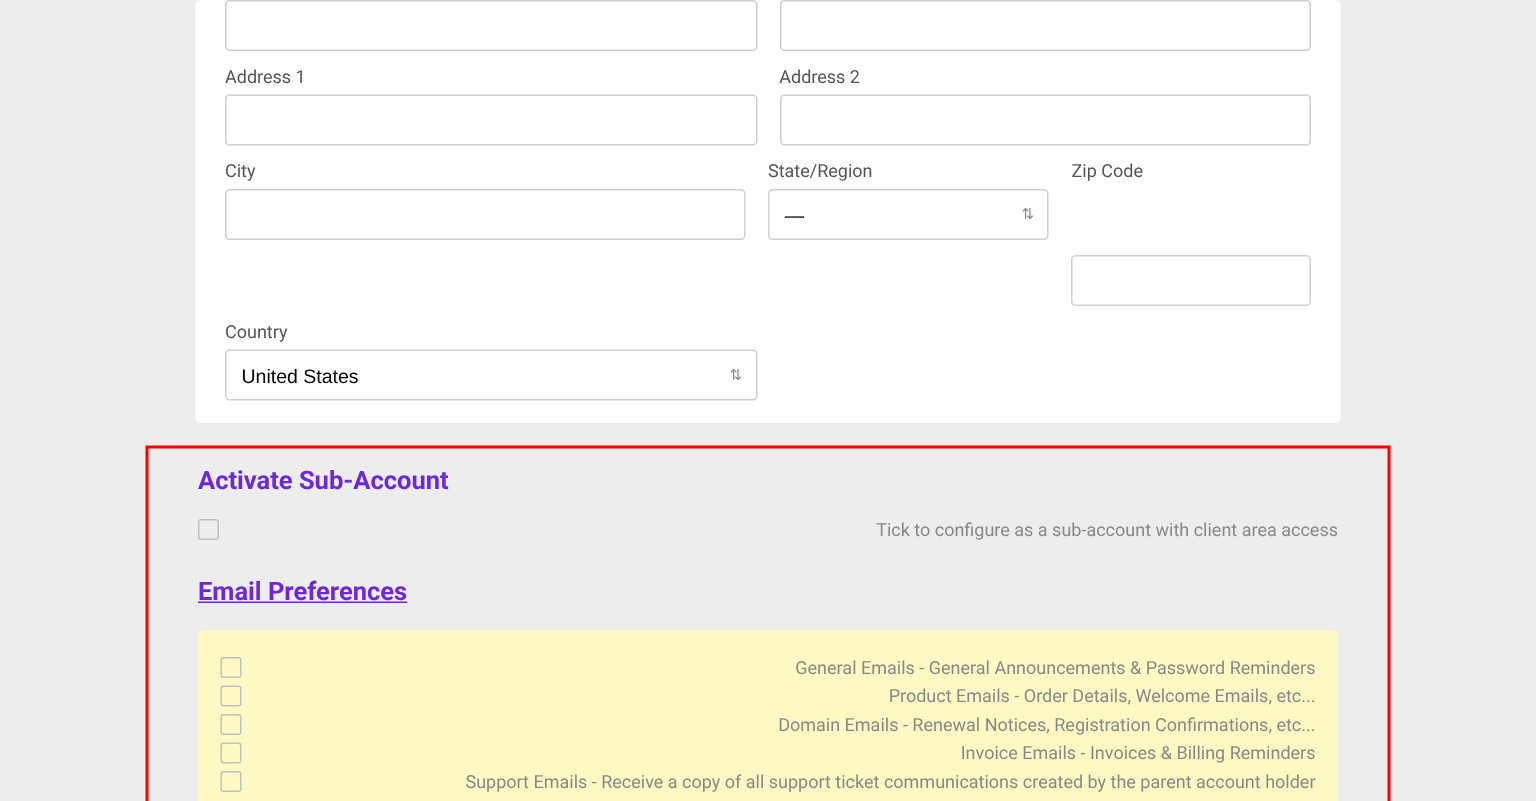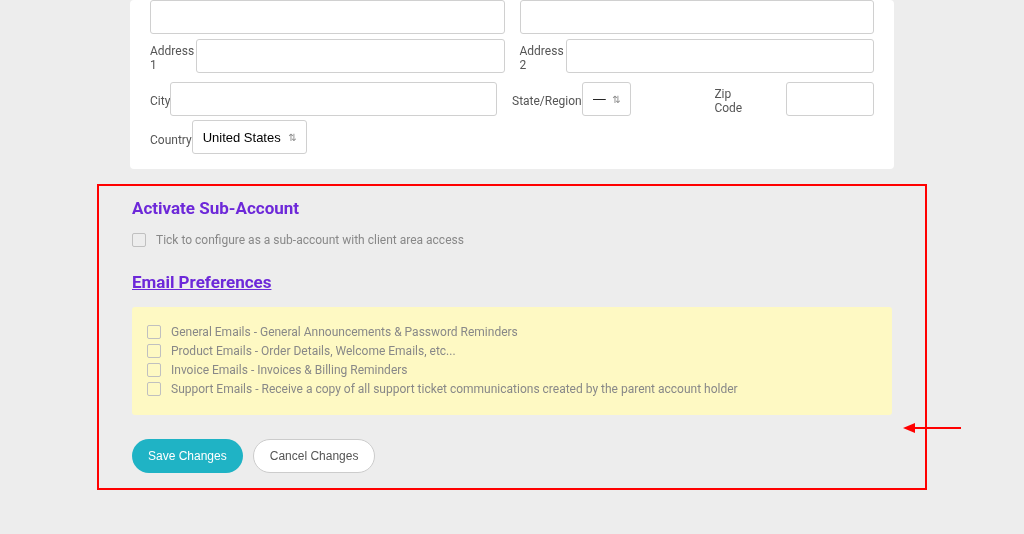--- a/index.html
+++ b/index.html
@@ -23,22 +23,21 @@
       padding: 0 20px 15px 20px;
       border-radius: 4px;
     }
     .form-row {
       display: flex;
       gap: 15px;
     }
     .form-col {
       flex: 1;
       display: flex;
-      flex-direction: row;
-      align-items: center;
+      flex-direction: column;
     }
     .field-label {
       font-size: 12px;
       color: #555;
       margin-bottom: 5px;
       margin-top: 10px;
     }
     .text-input {
       width: 100%;
       height: 34px;
@@ -80,20 +79,21 @@
     .section-title {
       font-size: 17px;
       font-weight: 700;
       color: #6d28d9;
       margin-bottom: 15px;
     }
     .checkbox-row {
       display: flex;
       align-items: center;
       margin-bottom: 10px;
+      justify-content: space-between;
     }
     .checkbox {
       width: 14px;
       height: 14px;
       border: 1px solid #c0c0c0;
       border-radius: 2px;
       margin-right: 10px;
       flex-shrink: 0;
     }
     .checkbox-label {
@@ -208,20 +208,24 @@
       <div class="checkbox-row">
         <div class="checkbox"></div>
         <div class="checkbox-label">General Emails - General Announcements &amp; Password Reminders</div>
       </div>
       <div class="checkbox-row">
         <div class="checkbox"></div>
         <div class="checkbox-label">Product Emails - Order Details, Welcome Emails, etc...</div>
       </div>
       <div class="checkbox-row">
         <div class="checkbox"></div>
+        <div class="checkbox-label">Domain Emails - Renewal Notices, Registration Confirmations, etc...</div>
+      </div>
+      <div class="checkbox-row">
+        <div class="checkbox"></div>
         <div class="checkbox-label">Invoice Emails - Invoices &amp; Billing Reminders</div>
       </div>
       <div class="checkbox-row">
         <div class="checkbox"></div>
         <div class="checkbox-label">Support Emails - Receive a copy of all support ticket communications created by the parent account holder</div>
       </div>
     </div>
 
     <div class="buttons">
       <button class="btn btn-primary">Save Changes</button>

